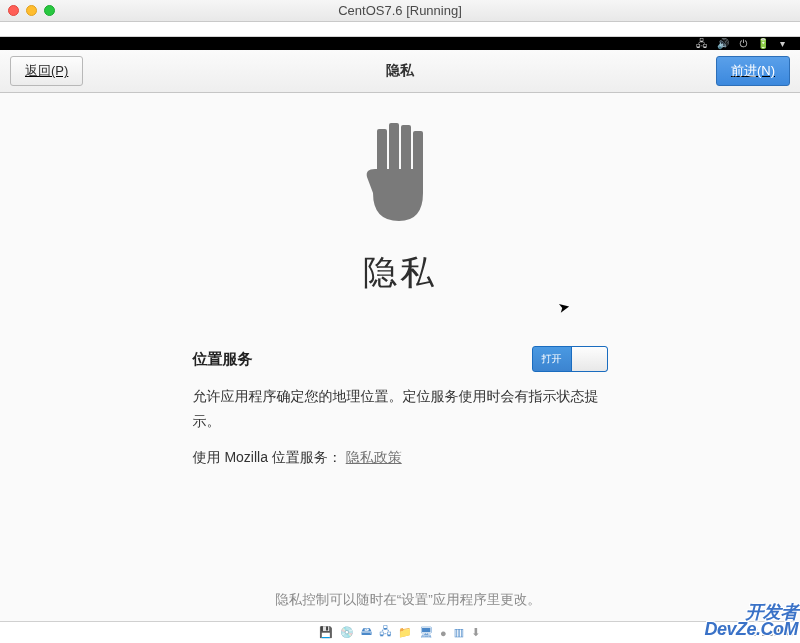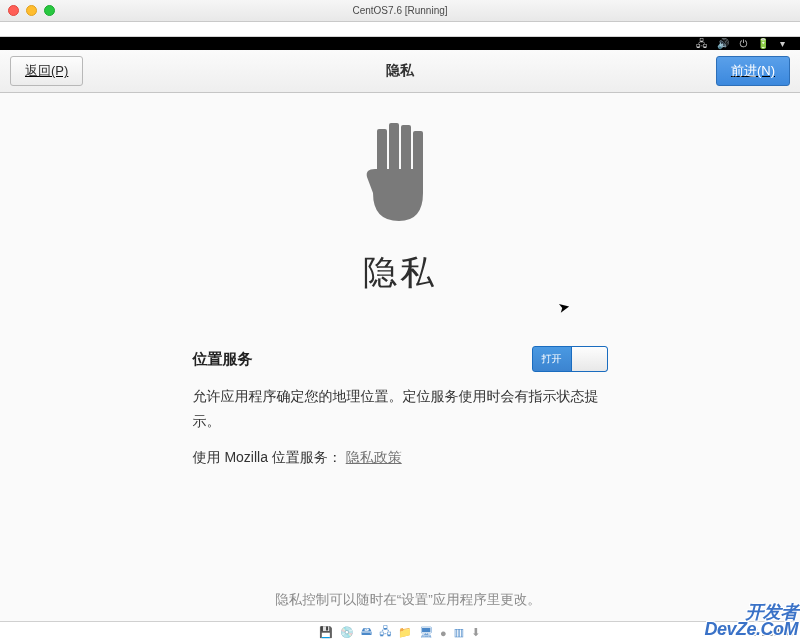--- a/index.html
+++ b/index.html
@@ -36,21 +36,21 @@
       height: 11px;
       border-radius: 50%;
     }
     .tl-close { background:#ff5f57; border:0.5px solid #e1483f; }
     .tl-min { background:#ffbd2e; border:0.5px solid #e1a11e; }
     .tl-max { background:#28c840; border:0.5px solid #1caa31; }
     .mac-title {
       position:absolute;
       left:0; right:0;
       text-align:center;
-      font-size:10px;
+      font-size:13px;
       pointer-events:none;
     }
     
     .vb-menubar {
       height: 15px;
       background: #fff;
       border-bottom:1px solid #d4d4d4;
     }
     
     .guest-tray {

